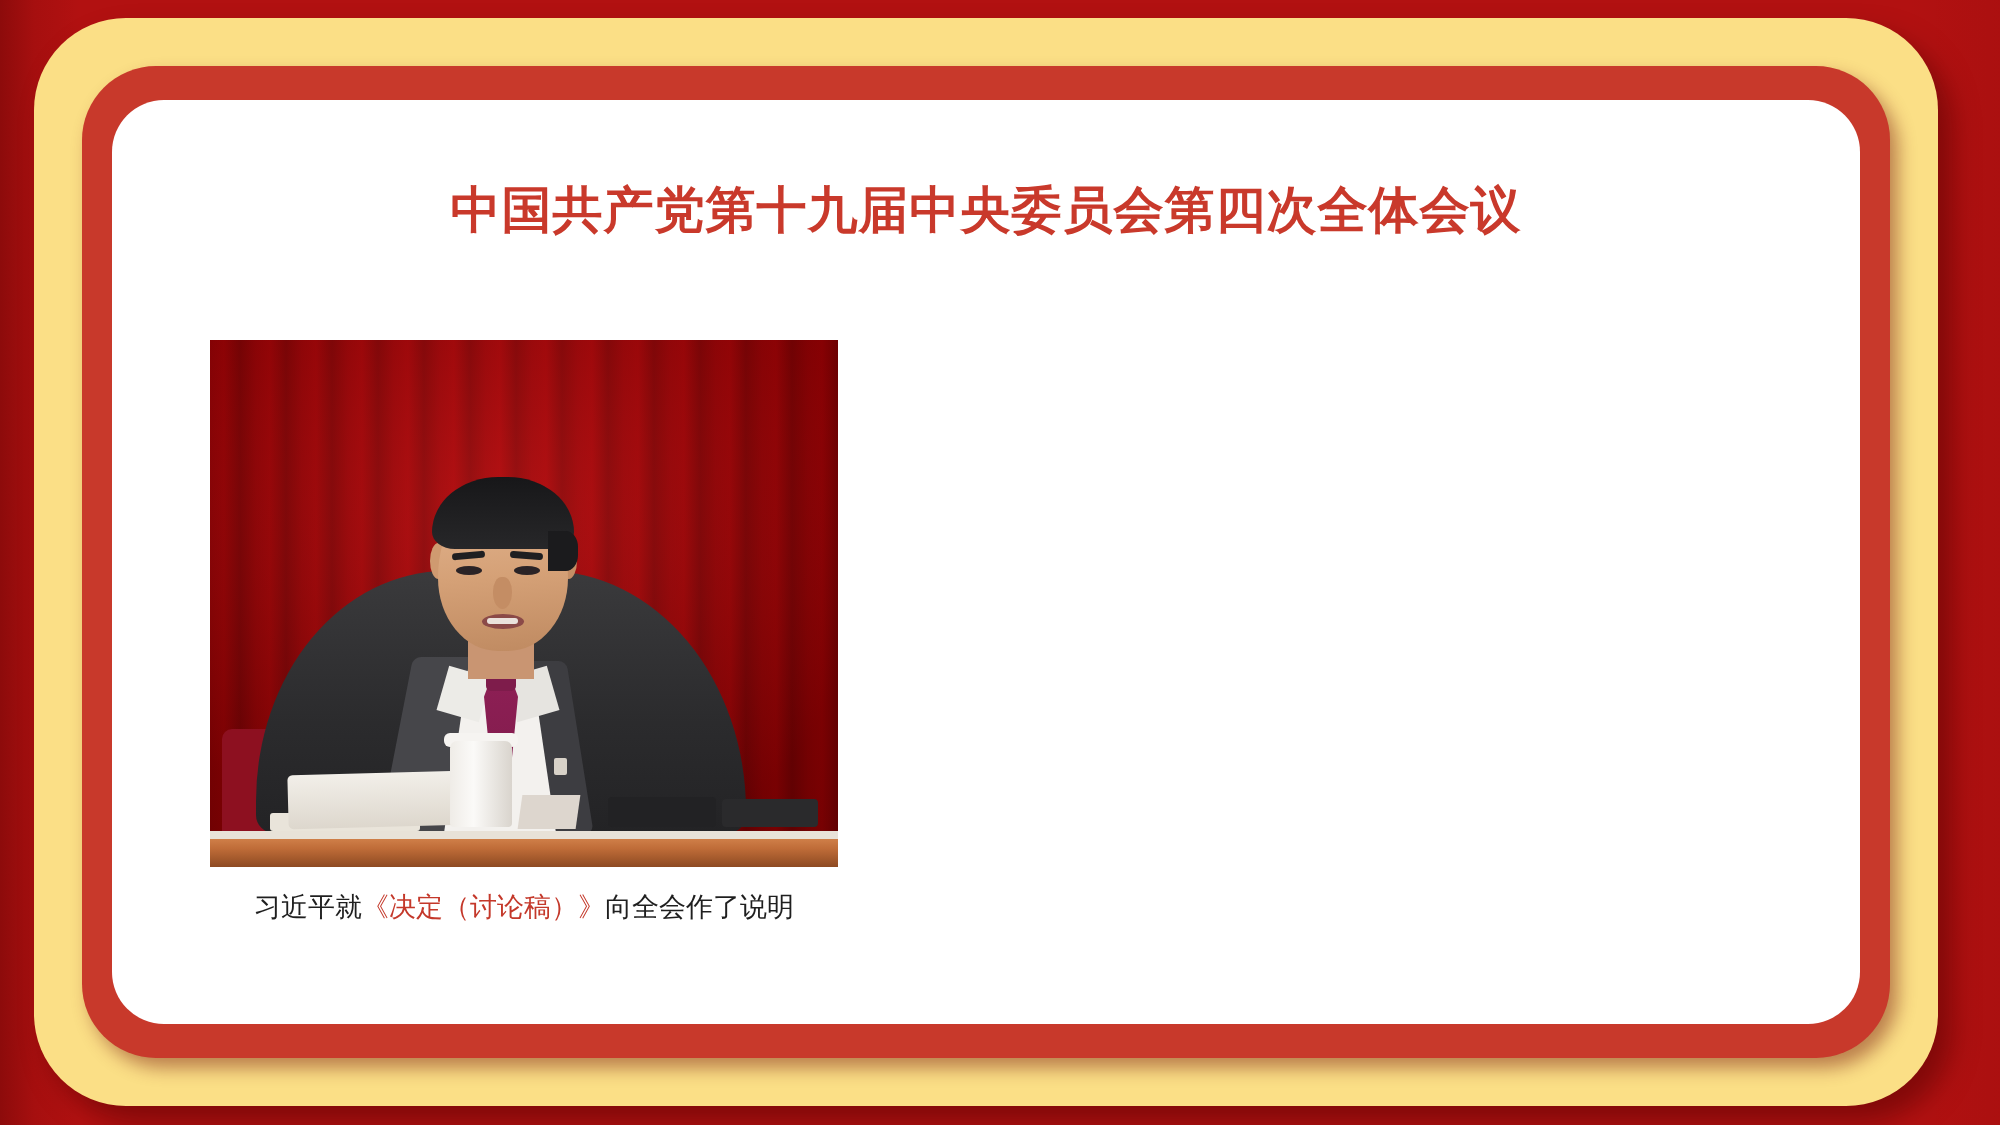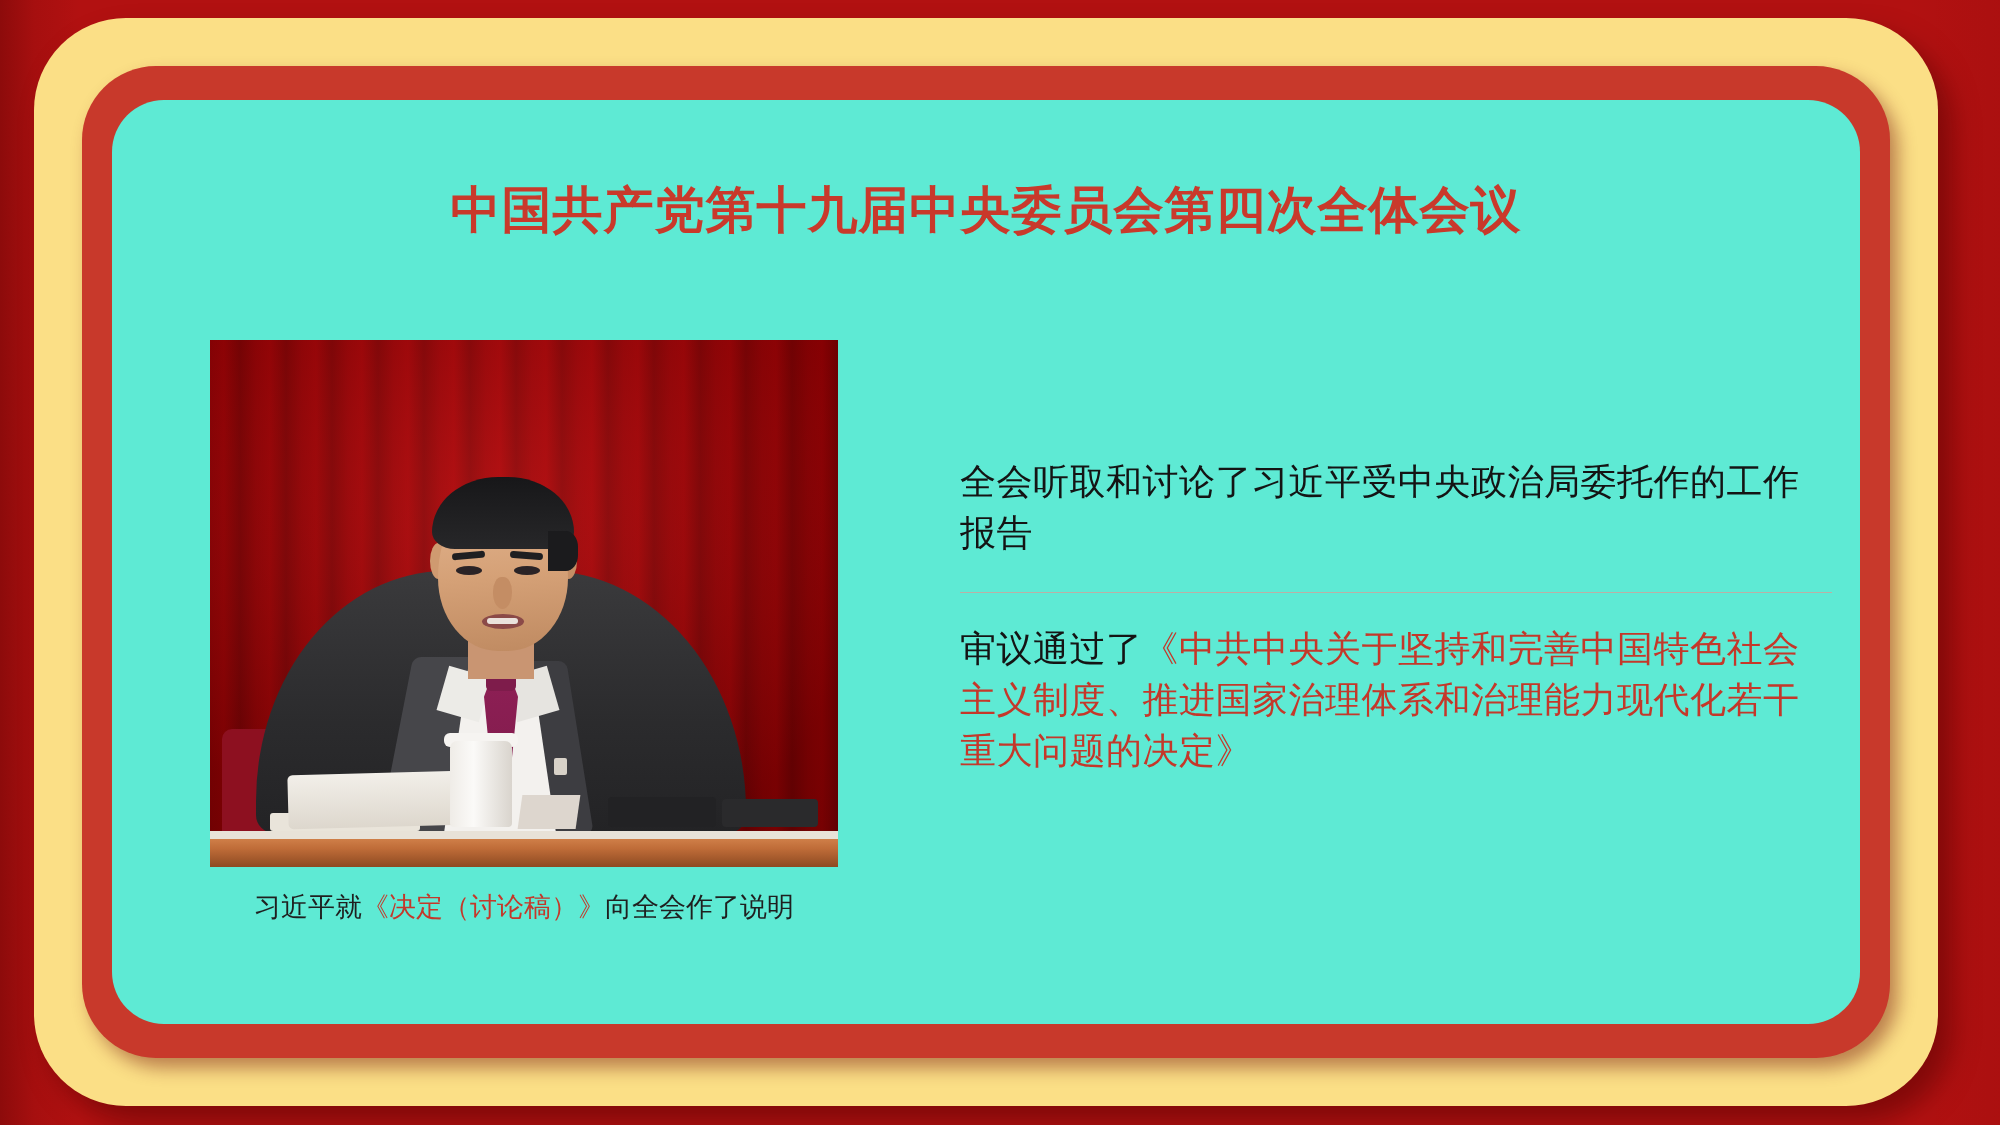--- a/index.html
+++ b/index.html
@@ -62,21 +62,21 @@
     box-shadow: 8px 10px 18px rgba(110,10,6,0.45);
   }
 
   
   .panel {
     position: absolute;
     left: 112px;
     top: 100px;
     width: 1748px;
     height: 924px;
-    background: #5eead4;
+    background: #ffffff;
     border-radius: 52px;
     overflow: hidden;
   }
 
   
   .slide-title {
     position: absolute;
     left: 0;
     top: 80px;
     width: 100%;
@@ -517,27 +517,15 @@
         <div class="name-card"></div>
         <div class="gadget"></div>
         <div class="gadget-2"></div>
       </div>
 
       <div class="caption">
         <span>习近平就</span><span class="hl">《决定（讨论稿）》</span><span>向全会作了说明</span>
       </div>
     </div>
 
-    <div class="body-col">
-
-      <div class="para">
-        <span>全会听取和讨论了习近平受中央政治局委托作的工作报告</span><span class="hl"></span><span></span>
-      </div>
-
-      <div class="divider"></div>
-
-      <div class="para">
-        <span>审议通过了</span><span class="hl">《中共中央关于坚持和完善中国特色社会主义制度、推进国家治理体系和治理能力现代化若干重大问题的决定》</span><span></span>
-      </div>
-    </div>
 
   </div>
 </div>
 
 </body></html>

